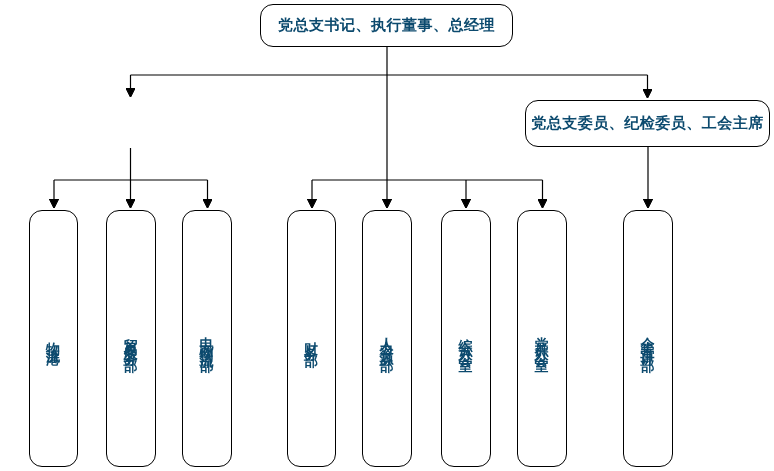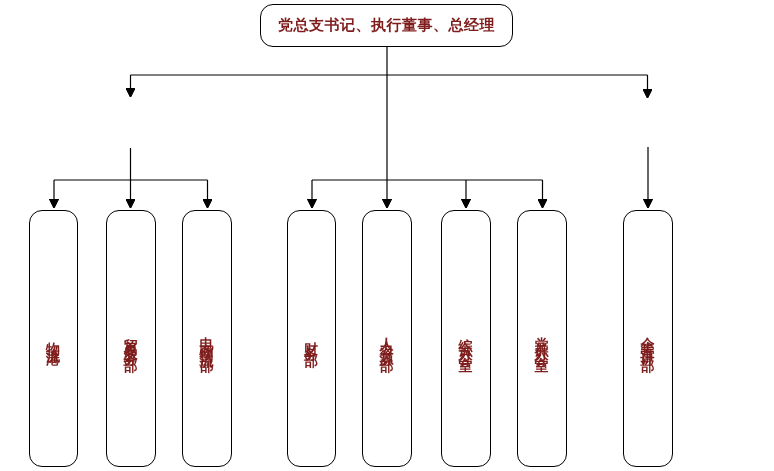--- a/index.html
+++ b/index.html
@@ -24,21 +24,21 @@
   }
   .node {
     position: absolute;
     box-sizing: border-box;
     border: 1.3px solid #000000;
     border-radius: 13px;
     background: #ffffff;
     display: flex;
     align-items: center;
     justify-content: center;
-    color: #7f1d1d;
+    color: #0c4a6e;
     font-weight: bold;
   }
   .h-node {
     font-size: 15px;
     letter-spacing: 0.5px;
     white-space: nowrap;
     text-align: center;
   }
   .v-node {
     font-size: 14px;
@@ -85,20 +85,21 @@
       <line x1="466" y1="180" x2="466" y2="207" marker-end="url(#arrow)"></line>
       <line x1="542.5" y1="180" x2="542.5" y2="207" marker-end="url(#arrow)"></line>
 
       <line x1="648" y1="147" x2="648" y2="207" marker-end="url(#arrow)"></line>
     </g>
   </svg>
 
   <div class="node h-node" style="left:260px; top:4px; width:253px; height:43px;">党总支书记、执行董事、总经理</div>
 
 
+  <div class="node h-node" style="left:525px; top:100px; width:245px; height:47px;">党总支委员、纪检委员、工会主席</div>
 
   <div class="node v-node" style="left:29px; top:210px; width:49px; height:257px;">
     <span class="v-label">物流港</span>
   </div>
 
   <div class="node v-node" style="left:106px; top:210px; width:50px; height:257px;">
     <span class="v-label">贸易服务部</span>
   </div>
 
   <div class="node v-node" style="left:182px; top:210px; width:50px; height:257px;">

